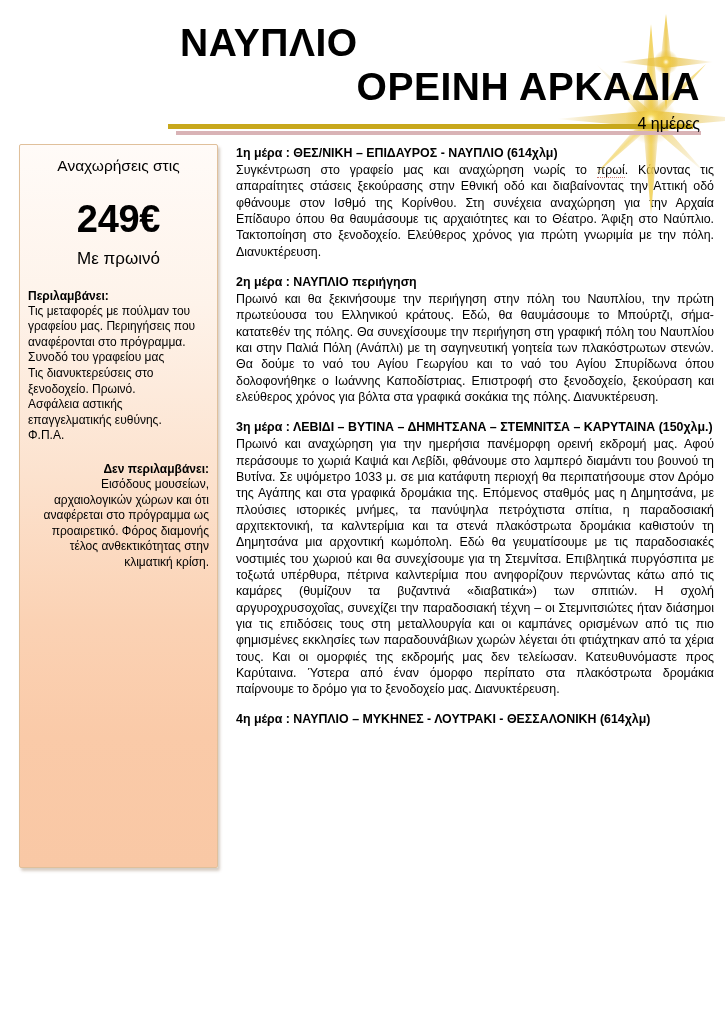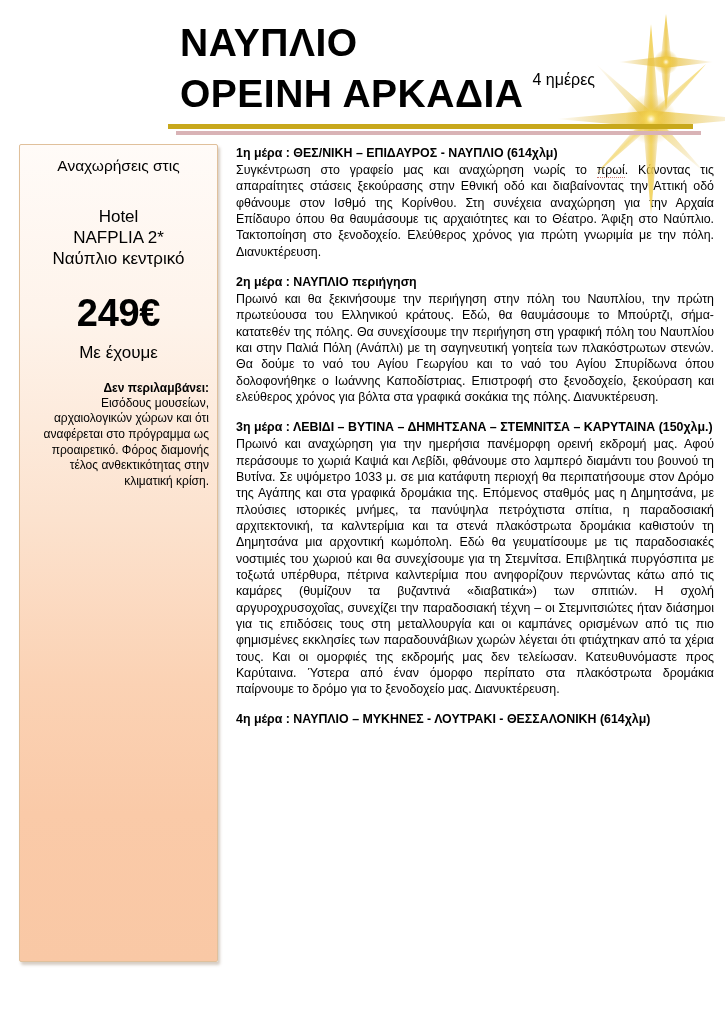--- a/index.html
+++ b/index.html
@@ -30,24 +30,25 @@
   }
   .title-line1 {
     font-size: 39px;
     font-weight: bold;
     letter-spacing: 0.5px;
     line-height: 1.08;
     white-space: nowrap;
   }
   .title-line2-wrap {
     display: flex;
-    align-items: flex-start;
+    align-items: flex-end;
     gap: 9px;
     line-height: 1.08;
-    margin-top: 9px;
+    margin-top: 2px;
+    flex-direction: column;
   }
   .title-line2 {
     font-size: 39px;
     font-weight: bold;
     letter-spacing: 0.5px;
     white-space: nowrap;
   }
   .title-days {
     font-size: 16px;
     font-weight: normal;
@@ -74,21 +75,21 @@
 
   
   .burst { position: absolute; z-index: 1; pointer-events: none; }
   .burst-big   { left: 556px; top: 24px;  width: 190px; height: 190px; }
   .burst-small { left: 618px; top: 14px;  width: 96px;  height: 96px;  }
 
   
   .sidebar {
     position: absolute;
     left: 19px; top: 144px;
-    width: 199px; height: 818px;
+    width: 199px; height: 724px;
     background: linear-gradient(180deg,
                 #FFFBF8 0%,
                 #FEF3EA 22%,
                 #FCE2CE 46%,
                 #FBD2B4 66%,
                 #FACAA8 82%,
                 #F9C8A5 100%);
     border: 1px solid #E0C09B;
     border-radius: 2px;
     box-shadow: 2px 3px 3px rgba(120, 90, 60, 0.30);
@@ -232,29 +233,34 @@
 
   <div class="rule-gold"></div>
   <div class="rule-pink"></div>
 </div>
 
 <aside class="sidebar">
 
   <div class="sb-dep-label">Αναχωρήσεις στις</div>
 
 
-  <div class="sb-hotel" style="white-space: pre-line;">Hotel
-NAFPLIA 2*
-Ναύπλιο κεντρικό</div>
 
   <div class="sb-price">249€</div>
 
-  <div class="sb-breakfast">Με έχουμε</div>
-
-
+  <div class="sb-breakfast">Με πρωινό</div>
+
+
+  <div class="sb-block">
+    <div class="sb-block-title">Περιλαμβάνει:</div>
+    <div class="sb-block-body">Τις μεταφορές με πούλμαν του γραφείου μας. Περιηγήσεις που αναφέρονται στο πρόγραμμα.
+Συνοδό του γραφείου μας
+Τις διανυκτερεύσεις στο ξενοδοχείο. Πρωινό.
+Ασφάλεια αστικής επαγγελματικής ευθύνης.
+Φ.Π.Α.</div>
+  </div>
 
   <div class="sb-block sb-block-excl">
     <div class="sb-block-title">Δεν περιλαμβάνει:</div>
     <div class="sb-block-body">Εισόδους μουσείων, αρχαιολογικών χώρων και ότι αναφέρεται στο πρόγραμμα ως προαιρετικό.  Φόρος διαμονής τέλος ανθεκτικότητας στην κλιματική κρίση.</div>
   </div>
 
 </aside>
 
 <main class="main">
 

